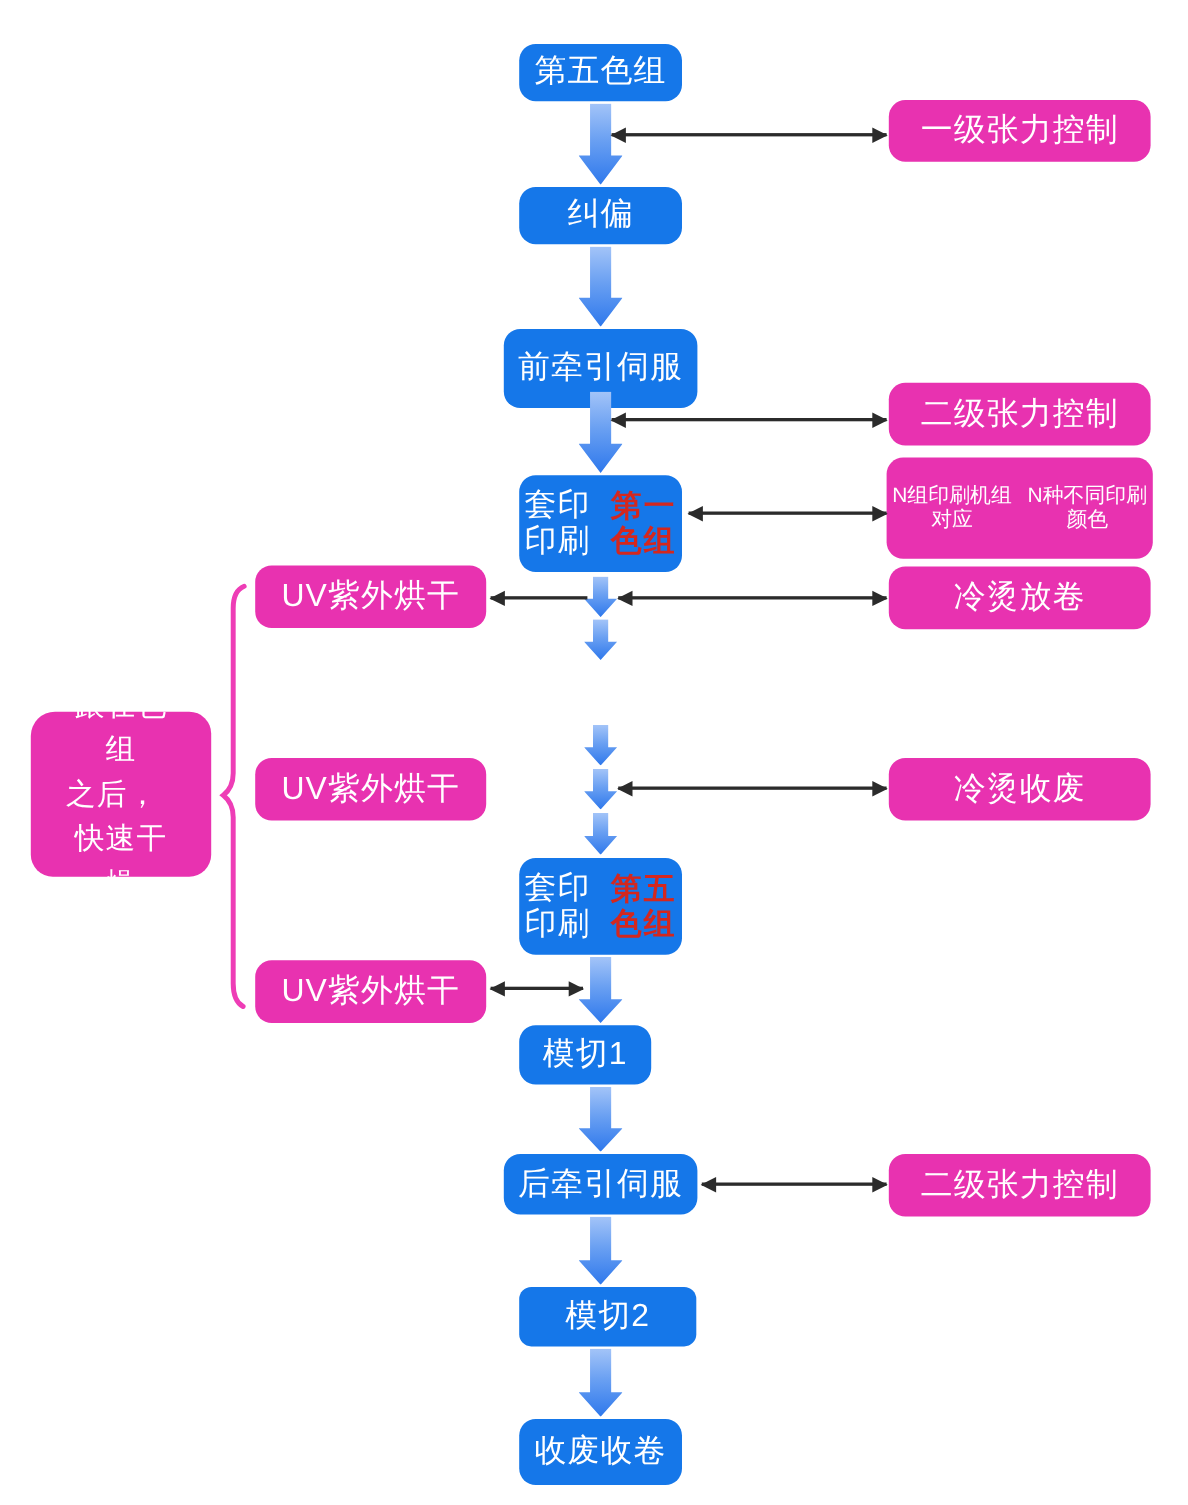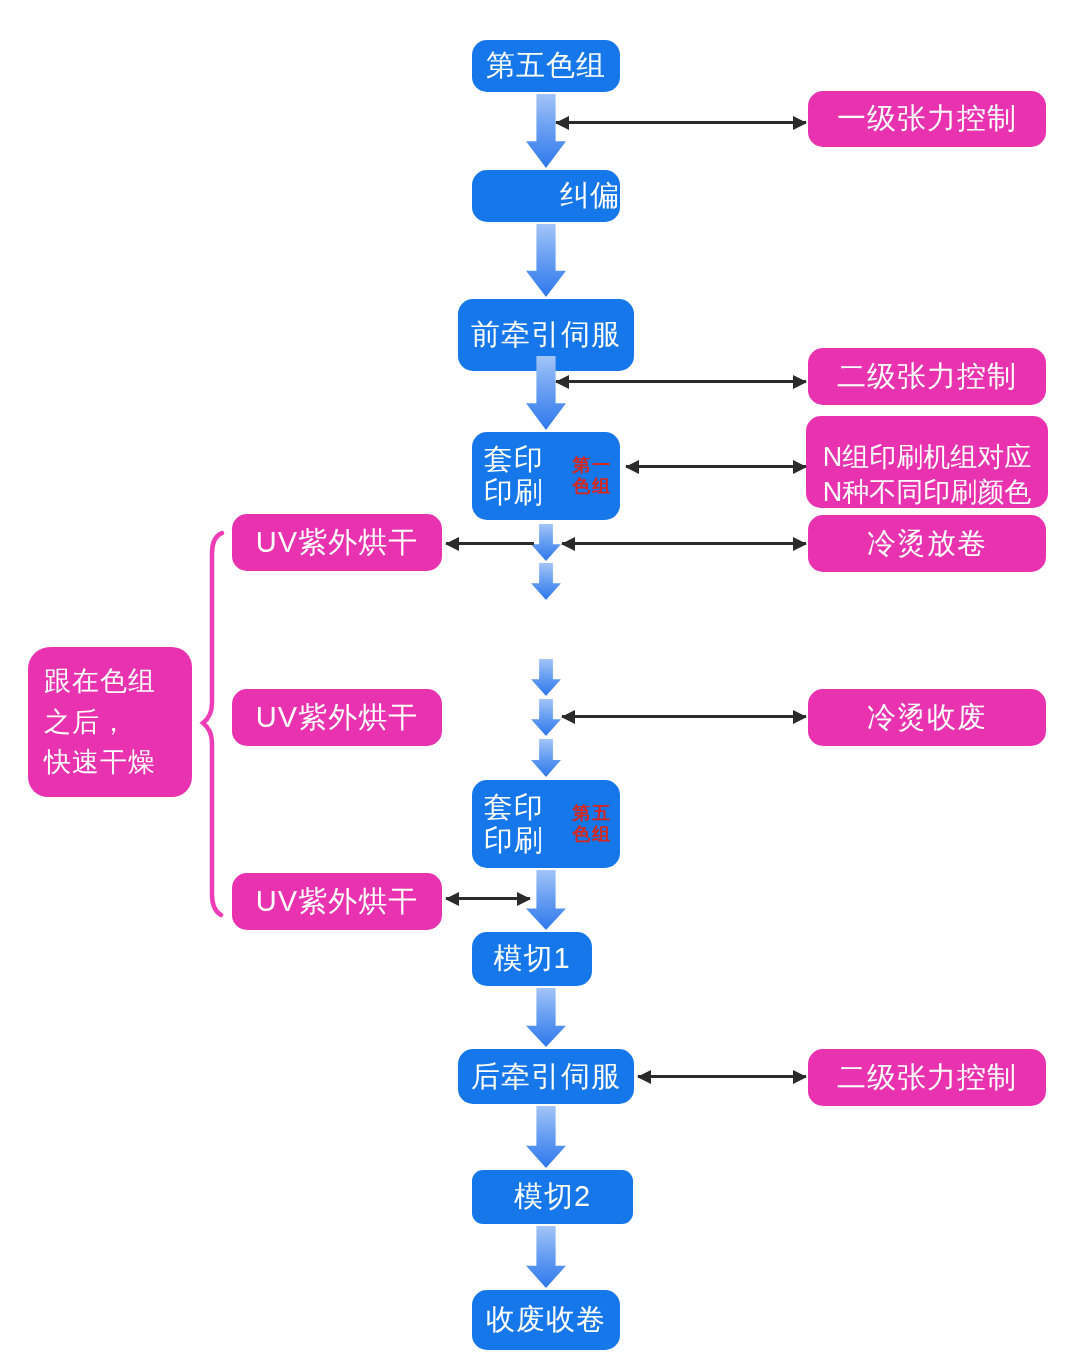--- a/index.html
+++ b/index.html
@@ -14,27 +14,27 @@
     font-size:29px;
     letter-spacing:1px;
     line-height:1.15;
     box-sizing:border-box;
   }
   .node.blue{background:var(--process-blue,#1577e9);}
   .node.pink{background:var(--accent-pink,#e832b0);}
   .node.twoline{gap:9px;}
   .node .sub{
     color:var(--sublabel-red,#d4271e);
-    font-size:18px;font-weight:bold;letter-spacing:2px;
+    font-size:28px;font-weight:bold;letter-spacing:2px;
   }
-  .node.multiline{flex-direction:column;gap:4px;font-size:27px;letter-spacing:0;justify-content:flex-end;}
+  .node.multiline{flex-direction:row;gap:4px;font-size:19px;letter-spacing:0;}
   .node.note{
     flex-direction:column;align-items:flex-start;justify-content:center;
     border-radius:20px;font-size:27px;line-height:1.5;letter-spacing:1px;
-    padding:10px 16px;gap:0;border-top-left-radius:22px;
+    padding:10px 32px;gap:0;border-top-left-radius:22px;
   }
 
   
   .varrow{
     position:absolute;
     background:linear-gradient(180deg,#a3c4f8 0%,#6aa0f2 45%,var(--flow-arrow-dark,#2e78ec) 100%);
   }
   .varrow.big{width:40px;clip-path:polygon(26% 0,74% 0,74% 64%,100% 64%,50% 100%,0 64%,26% 64%);}
   .varrow.small{width:30px;clip-path:polygon(27% 0,73% 0,73% 55%,100% 55%,50% 100%,0 55%,27% 55%);}
 
@@ -50,21 +50,21 @@
 </style>
 </head>
 <body>
 
 <div id="canvas">
 
   <div class="node blue" style="left:472px;top:40px;width:148px;height:52px;">
     <span>第五色组</span>
   </div>
 
-  <div class="node blue" style="left:472px;top:170px;width:148px;height:52px;justify-content:flex-end;">
+  <div class="node blue" style="left:472px;top:170px;width:148px;height:52px;">
     <span>纠偏</span>
   </div>
 
   <div class="node blue" style="left:458px;top:299px;width:176px;height:72px;">
     <span>前牵引伺服</span>
   </div>
 
   <div class="node blue twoline" style="left:472px;top:432px;width:148px;height:88px;">
     <span>套印印刷</span>
     <span class="sub">第一色组</span>

